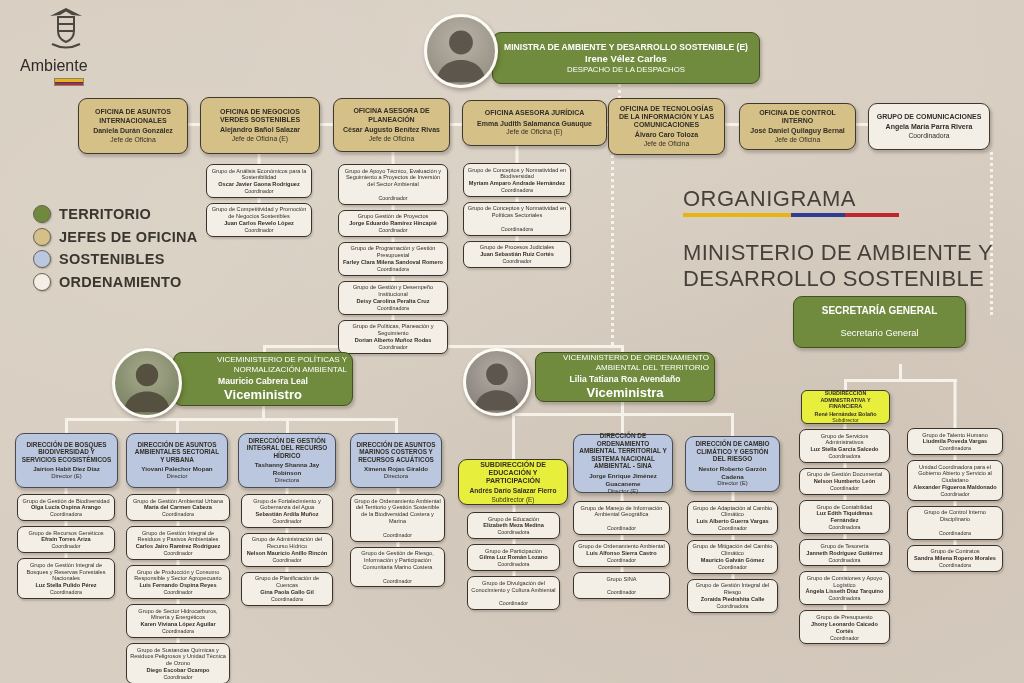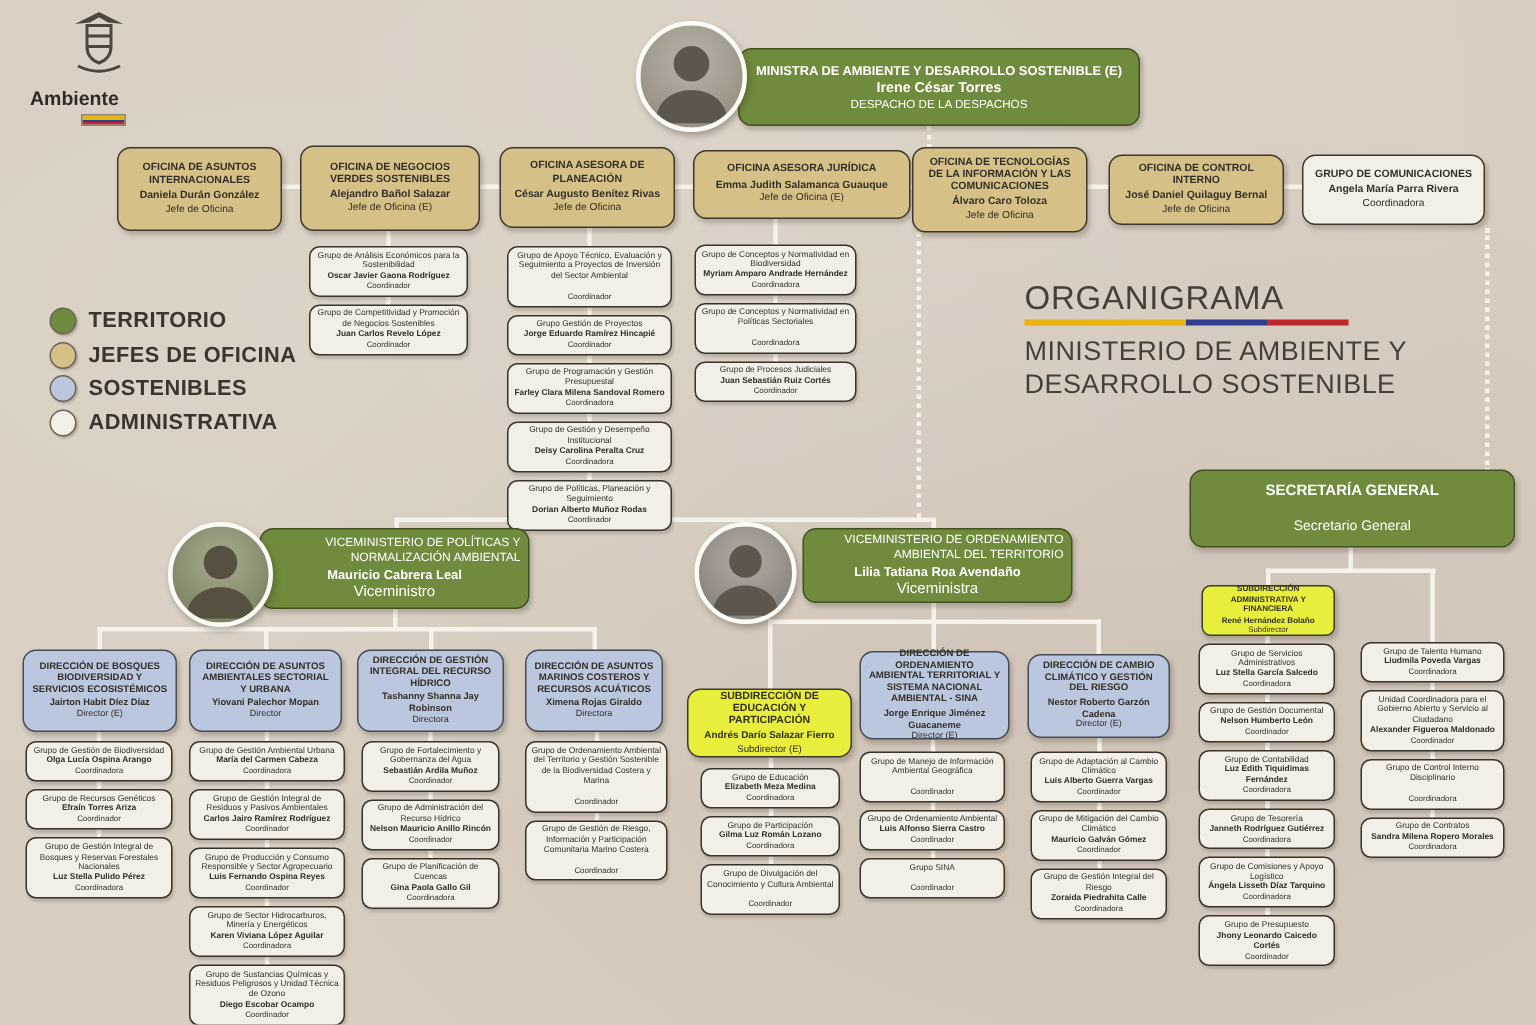--- a/index.html
+++ b/index.html
@@ -32,21 +32,21 @@
   .tan .b-title,.white-box .b-title{font-size:7px;}
   .tan .b-name,.white-box .b-name{font-size:7px;margin-top:2px;}
   .tan .b-role,.white-box .b-role{font-size:6.8px;}
 
   .minister .b-title{font-size:8.6px;}
   .minister .b-name{font-size:9.5px;margin-top:1px;}
   .minister .b-role{font-size:7.8px;}
 
   .vice .b-title{font-size:8px;font-weight:400;text-align:right;}
   .vice .b-name{font-size:8.6px;margin-top:2px;}
-  .vice .b-role{font-size:10px;}
+  .vice .b-role{font-size:13px;font-weight:bold;}
 
   .secretaria .b-title{font-size:10px;}
   .secretaria .b-role{font-size:9.3px;margin-top:12px;}
 
   .blue .b-title{font-size:6.4px;}
   .blue .b-name{font-size:6.2px;margin-top:2px;}
   .blue .b-role{font-size:6px;}
 
   .yellow.sub-edu .b-title{font-size:7px;}
   .yellow.sub-edu .b-name{font-size:6.6px;margin-top:2px;}
@@ -74,25 +74,25 @@
   .legend{position:absolute;left:33px;top:205px;z-index:2;}
   .legend-row{display:flex;align-items:center;margin-bottom:4.5px;}
   .swatch{width:16px;height:16px;border-radius:50%;border:1.2px solid #6b6458;margin-right:8px;
           box-shadow:1px 1px 1.5px rgba(60,50,40,.3);flex:0 0 auto;}
   .legend-label{font-size:14.5px;font-weight:700;letter-spacing:.3px;color:#3a352e;}
 
   .titleblock{position:absolute;left:683px;top:188px;z-index:2;color:#45403a;}
   .titleblock .t1{font-size:22px;font-weight:400;letter-spacing:.5px;line-height:1;}
   .flagbar{width:216px;height:4px;margin-top:3px;
            background:linear-gradient(90deg,#e8b411 0 50%,#2f3e90 50% 75%,#c0272d 75% 100%);}
-  .titleblock .t2{font-size:18px;font-weight:400;margin-top:7px;line-height:1.2;letter-spacing:.3px;}
+  .titleblock .t2{font-size:22px;font-weight:400;margin-top:23px;line-height:1.2;letter-spacing:.3px;}
 
   .logo{position:absolute;left:20px;top:6px;width:130px;z-index:2;text-align:left;}
   .logo .crest{margin-left:18px;}
-  .logo .brand{font-size:13px;font-weight:700;color:#2f2b26;margin-top:1px;}
+  .logo .brand{font-size:16px;font-weight:400;color:#2f2b26;margin-top:1px;}
   .logo .miniflag{width:28px;height:6px;margin:3px 0 0 34px;border:0.5px solid #8a8274;
            background:linear-gradient(180deg,#e8b411 0 50%,#2f3e90 50% 75%,#c0272d 75% 100%);}
 </style>
 </head>
 <body>
 
 <div class="ln" style="left:120px;top:123px;width:770px;height:3px"></div>
 <div class="lnd" style="left:618px;top:84px;height:15px"></div>
 <div class="lnd" style="left:990px;top:152px;height:163px"></div>
 <div class="lnd" style="left:611px;top:148px;height:198px"></div>
@@ -134,42 +134,42 @@
   <div class="legend-row">
     <span class="swatch" style="background: rgb(213, 193, 135);"></span>
     <span class="legend-label">JEFES DE OFICINA</span>
   </div>
   <div class="legend-row">
     <span class="swatch" style="background: rgb(186, 199, 222);"></span>
     <span class="legend-label">SOSTENIBLES</span>
   </div>
   <div class="legend-row">
     <span class="swatch" style="background: rgb(243, 239, 231);"></span>
-    <span class="legend-label">ADMINISTRATIVA</span>
+    <span class="legend-label">ORDENAMIENTO</span>
   </div>
 </div>
 
 <div class="titleblock">
   <div class="t1">ORGANIGRAMA</div>
   <div class="flagbar"></div>
   <div class="t2">
     <span>MINISTERIO DE AMBIENTE Y</span><br>
     <span>DESARROLLO SOSTENIBLE</span>
   </div>
 </div>
 
 <div class="photo" style="left:424px;top:14px;width:68px;height:68px">
   <svg viewBox="0 0 24 24">
       <circle cx="12" cy="9" r="4.2" fill="#5d564c"></circle>
       <path d="M3.5 23c0-5.2 4.2-7.8 8.5-7.8s8.5 2.6 8.5 7.8z" fill="#5d564c"></path>
     </svg>
 </div>
 <div class="box green minister" style="left:492px;top:32px;width:268px;height:52px">
   <div class="b-title">MINISTRA DE AMBIENTE Y DESARROLLO SOSTENIBLE (E)</div>
-  <div class="b-name">Irene César Torres</div>
+  <div class="b-name">Irene Vélez Carlos</div>
   <div class="b-role">DESPACHO DE LA DESPACHOS</div>
 </div>
 
 <div class="box tan" style="left:78px;top:98px;width:110px;height:56px">
   <div class="b-title">OFICINA DE ASUNTOS INTERNACIONALES</div>
   <div class="b-name">Daniela Durán González</div>
   <div class="b-role">Jefe de Oficina</div>
 </div>
 <div class="box tan" style="left:200px;top:97px;width:120px;height:57px">
   <div class="b-title">OFICINA DE NEGOCIOS VERDES SOSTENIBLES</div>
@@ -276,21 +276,21 @@
       <circle cx="12" cy="9" r="4.2" fill="#5d564c"></circle>
       <path d="M3.5 23c0-5.2 4.2-7.8 8.5-7.8s8.5 2.6 8.5 7.8z" fill="#5d564c"></path>
     </svg>
 </div>
 <div class="box green vice" style="left:535px;top:352px;width:180px;height:50px">
   <div class="b-title">VICEMINISTERIO DE ORDENAMIENTO AMBIENTAL DEL TERRITORIO</div>
   <div class="b-name">Lilia Tatiana Roa Avendaño</div>
   <div class="b-role">Viceministra</div>
 </div>
 
-<div class="box green secretaria" style="left:793px;top:313px;width:217px;height:52px">
+<div class="box green secretaria" style="left:793px;top:296px;width:173px;height:52px">
   <div class="b-title">SECRETARÍA GENERAL</div>
   <div class="b-role">Secretario General</div>
 </div>
 
 <div class="box yellow sub-admin" style="left:801px;top:390px;width:89px;height:34px;border-radius:6px">
   <div class="b-title">SUBDIRECCIÓN ADMINISTRATIVA Y FINANCIERA</div>
   <div class="b-name">René Hernández Bolaño</div>
   <div class="b-role">Subdirector</div>
 </div>
 <div class="box yellow sub-edu" style="left:458px;top:459px;width:110px;height:46px">

